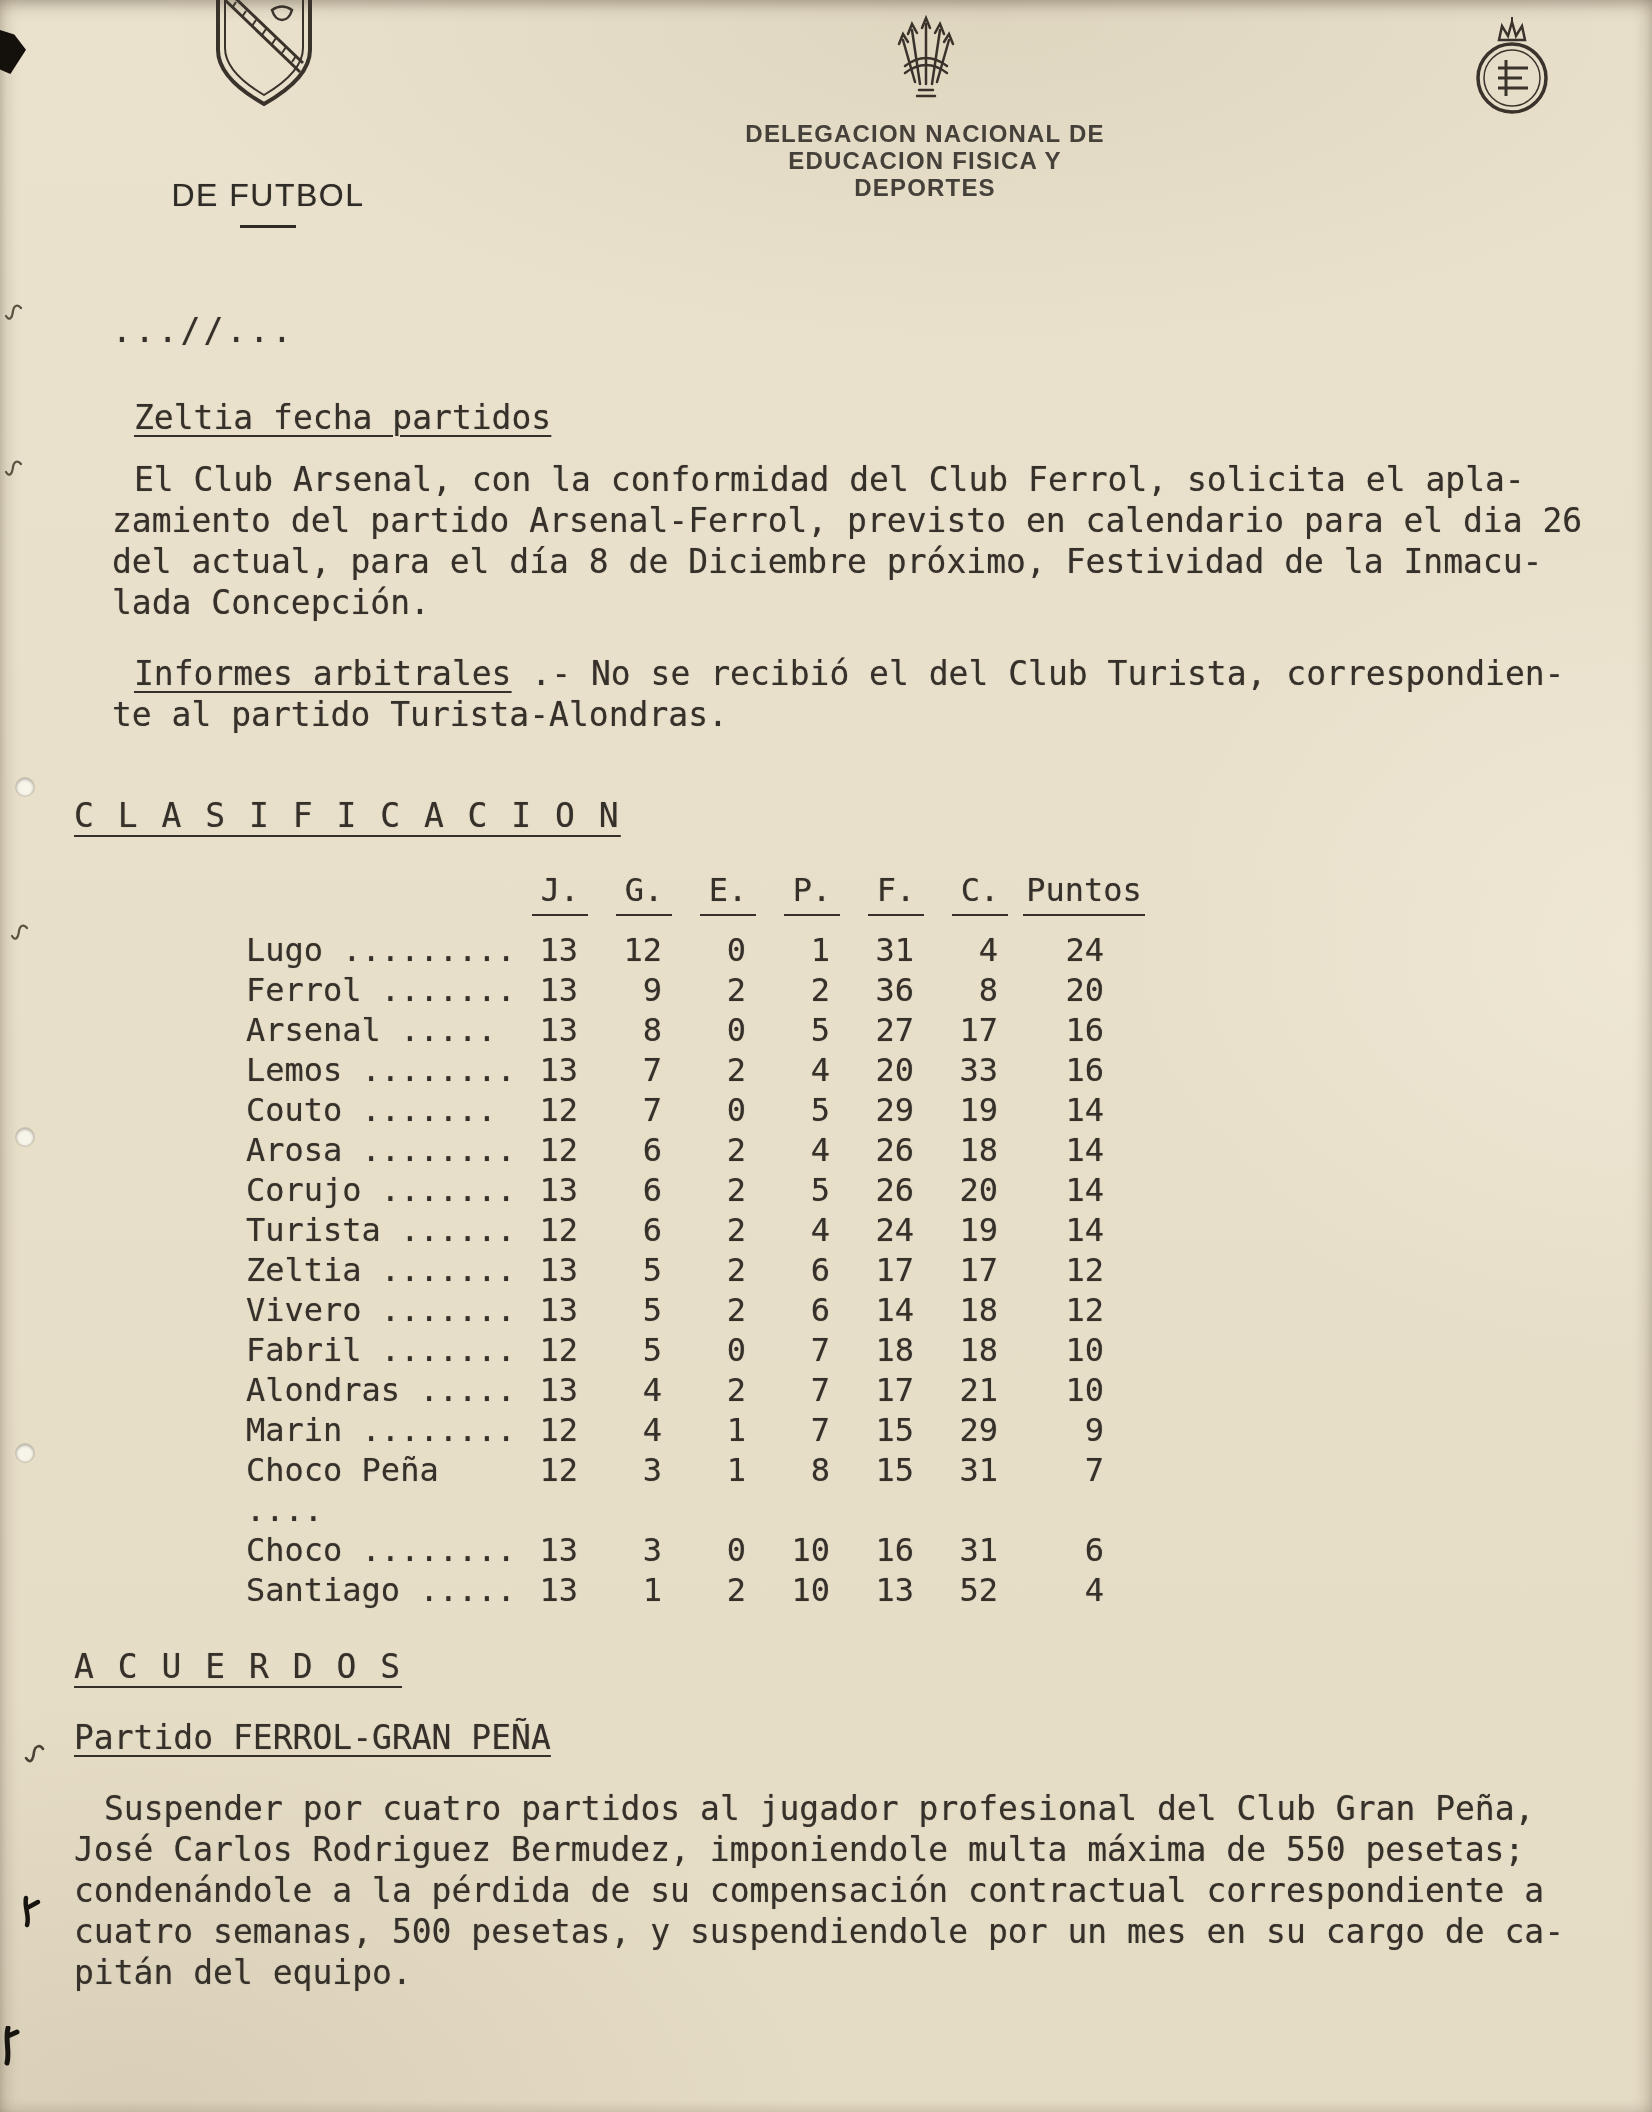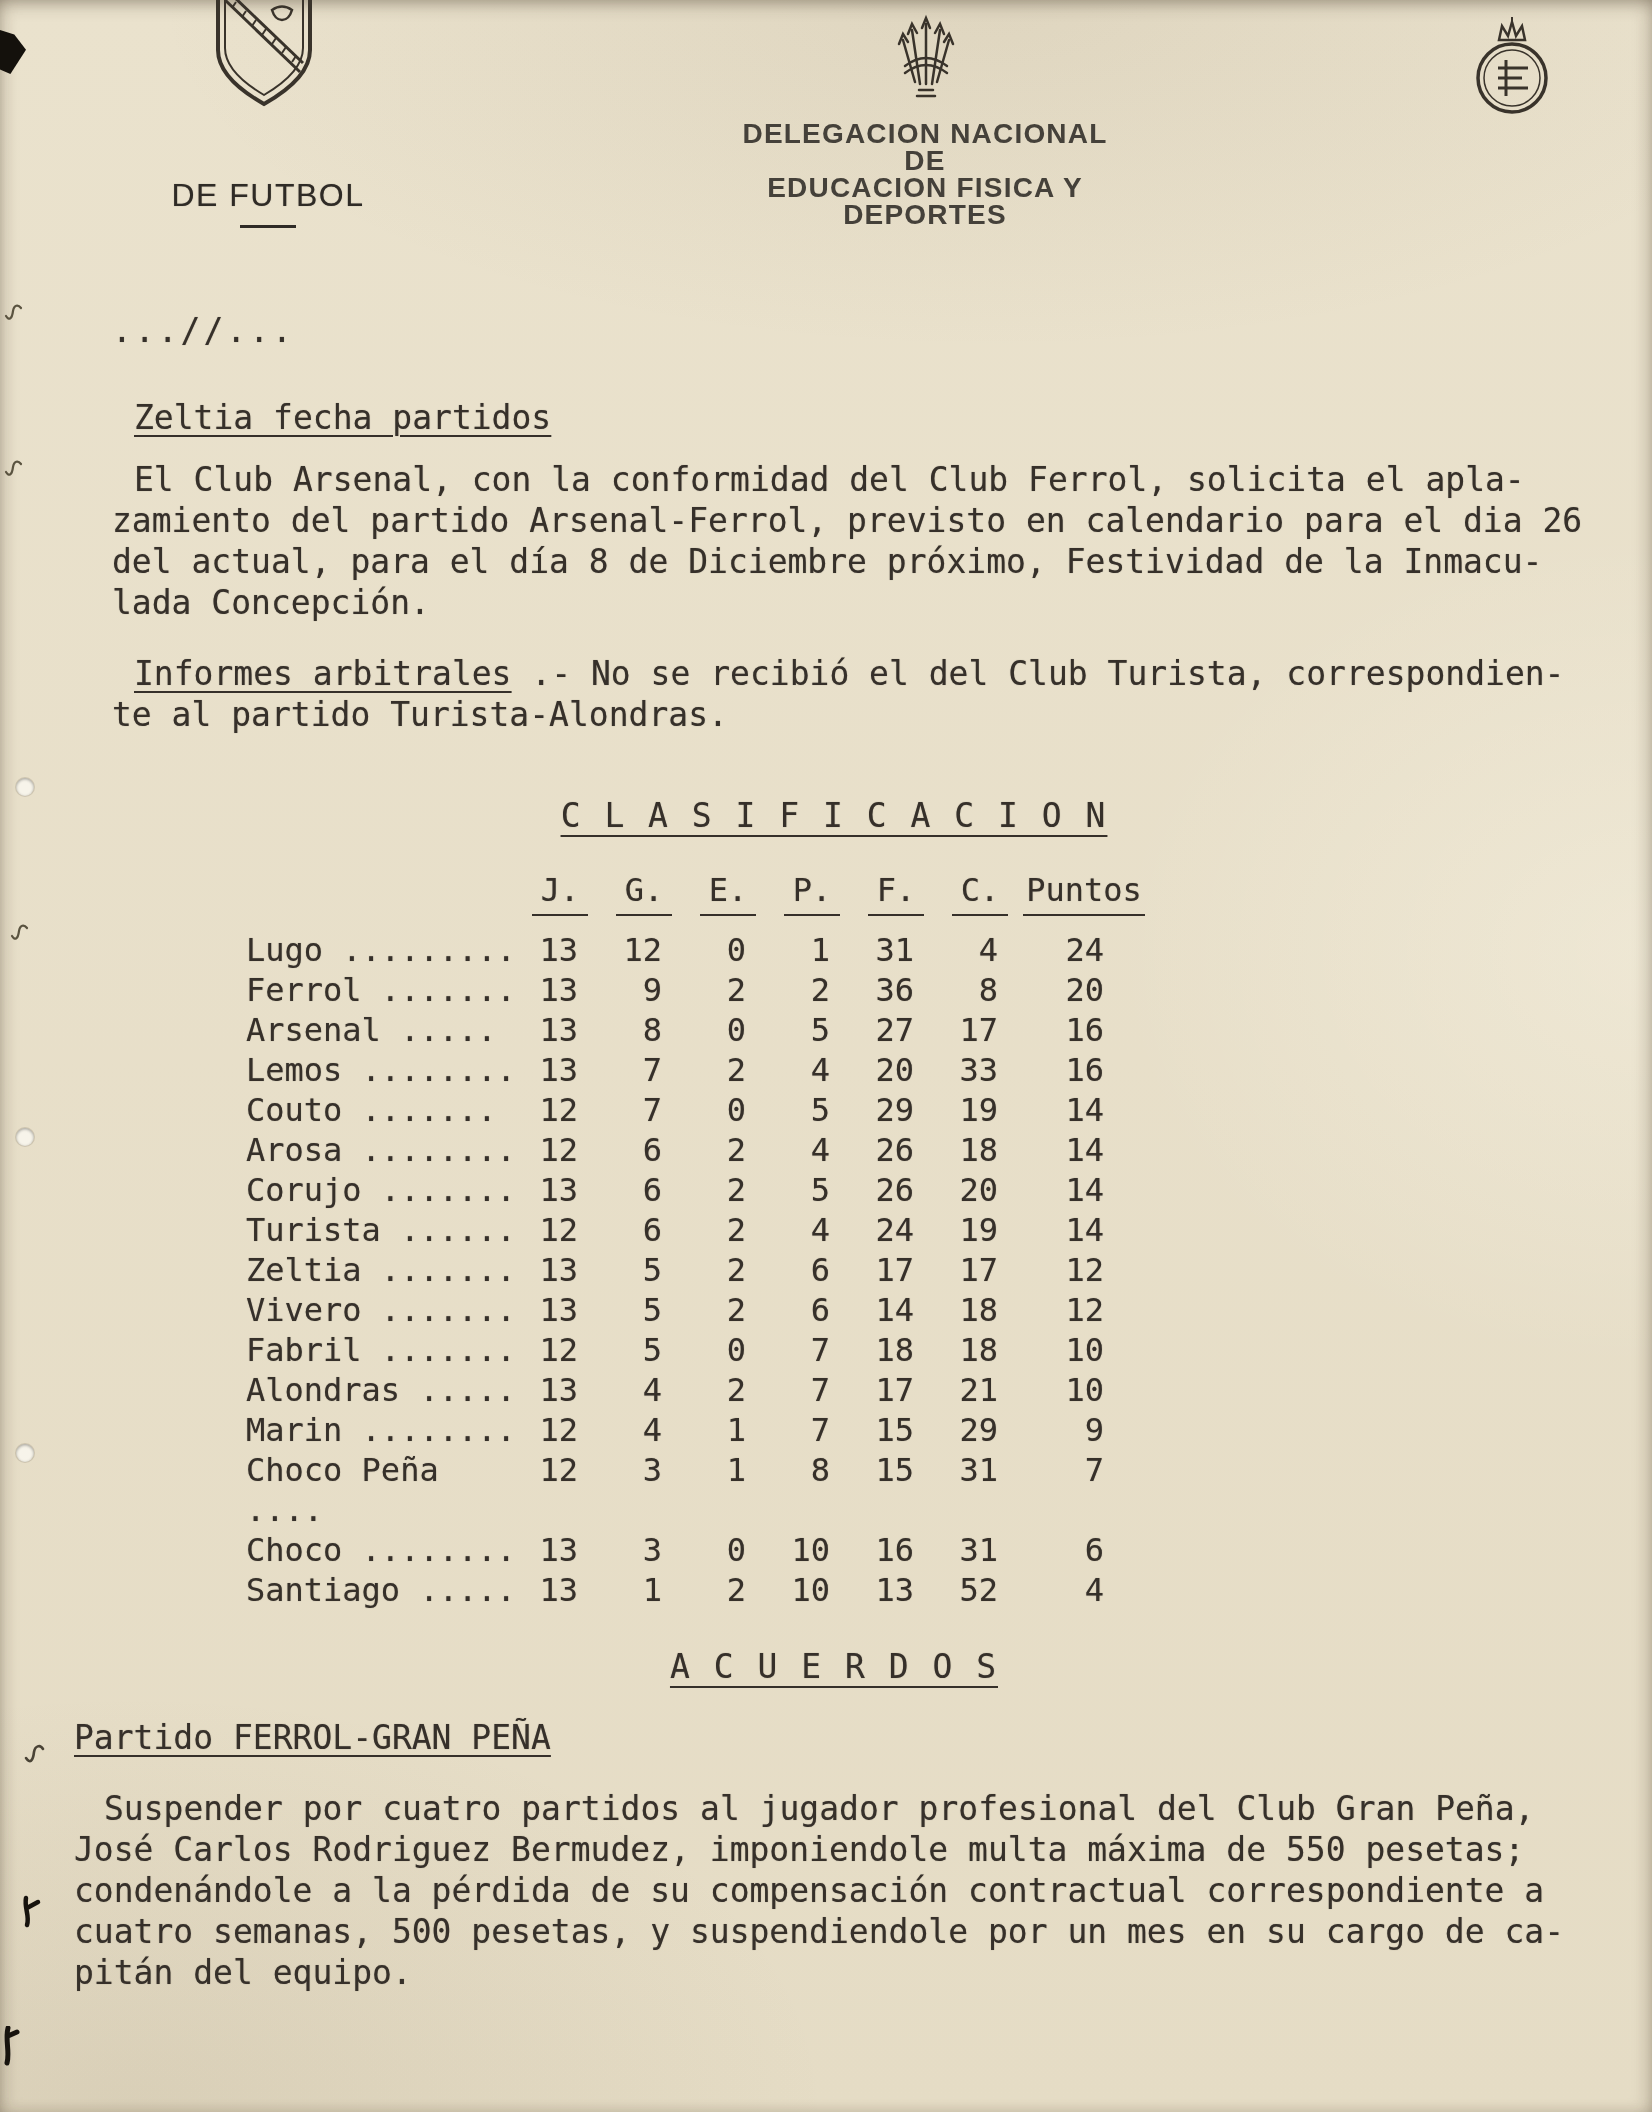--- a/index.html
+++ b/index.html
@@ -32,37 +32,37 @@
     font-family: "Liberation Sans", sans-serif;
     font-size: 32px; letter-spacing: 1.5px; color: #2f2b26;
     text-shadow: 0 0 1px rgba(47,43,38,.4);
   }
   .org-line2 { margin-top: 9px; }
   .org-rule { width: 56px; height: 3px; background: #2f2b26; margin: 11px auto 0; }
   .delegation {
     position: absolute; left: 742px; top: 120px; width: 366px;
     text-align: center;
     font-family: "Liberation Sans", sans-serif;
-    font-weight: bold; font-size: 28px; letter-spacing: 1.2px;
+    font-weight: bold; font-size: 24px; letter-spacing: 1.2px;
     line-height: 27px; color: #45413a;
   }
 
   
   .body {
     position: absolute; left: 74px; top: 300px; width: 1520px;
     font-size: 33px; line-height: 41px;
     text-shadow: 0 0 1px rgba(54,48,42,.45);
   }
   .marker { margin-left: 38px; padding-top: 10px; letter-spacing: 3px; }
   .indent-block { margin-left: 38px; }
   .heading { margin-top: 46px; margin-left: 22px; }
   .u { text-decoration: underline; text-underline-offset: 6px; text-decoration-thickness: 2px; }
   .para { white-space: pre-line; margin-top: 21px; text-indent: 22px; }
   .para.informes { margin-top: 30px; }
-  .title { margin-top: 60px; text-align: center; letter-spacing: 2px; }
+  .title { margin-top: 60px; letter-spacing: 2px; }
   .title.u { text-underline-offset: 8px; }
   .acuerdos-title { margin-top: 36px; }
   .partido { margin-top: 30px; margin-left: 0; }
   .para.wide { margin-top: 30px; text-indent: 30px; }
   .para.wide2 { margin-top: 16px; text-indent: 30px; }
 
   
   .table { margin-top: 34px; margin-left: 172px; font-size: 32px; line-height: 40px; }
   .trow { display: flex; align-items: baseline; }
   .thead { margin-bottom: 14px; }

